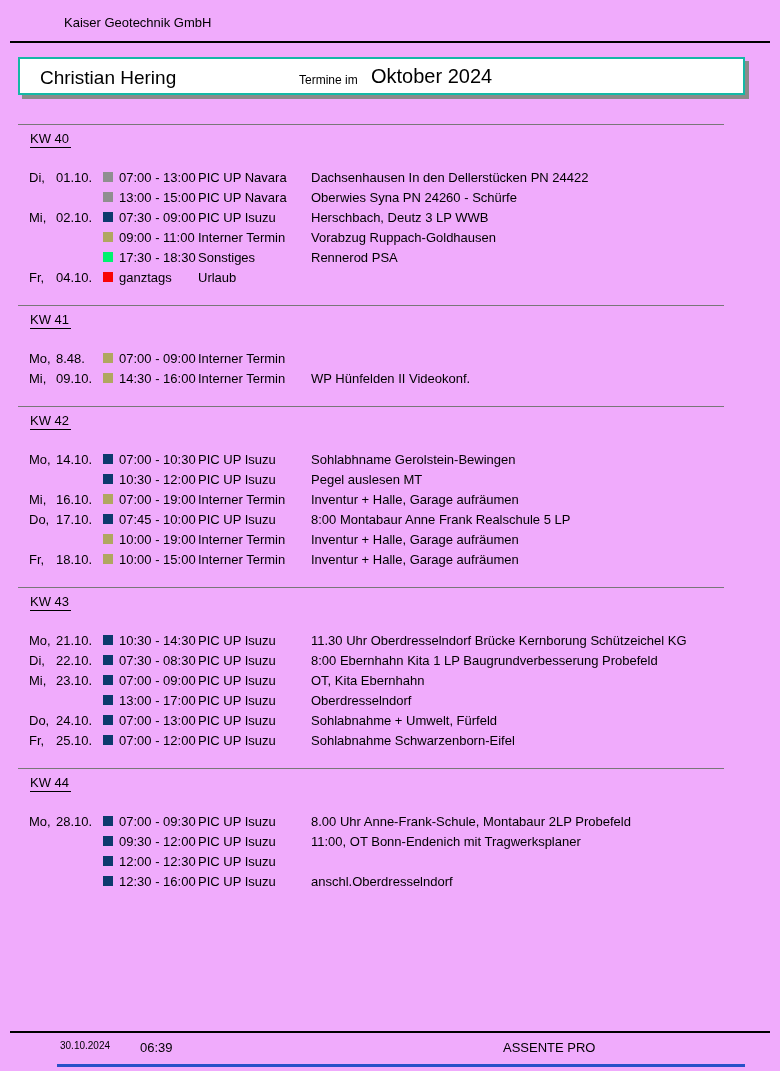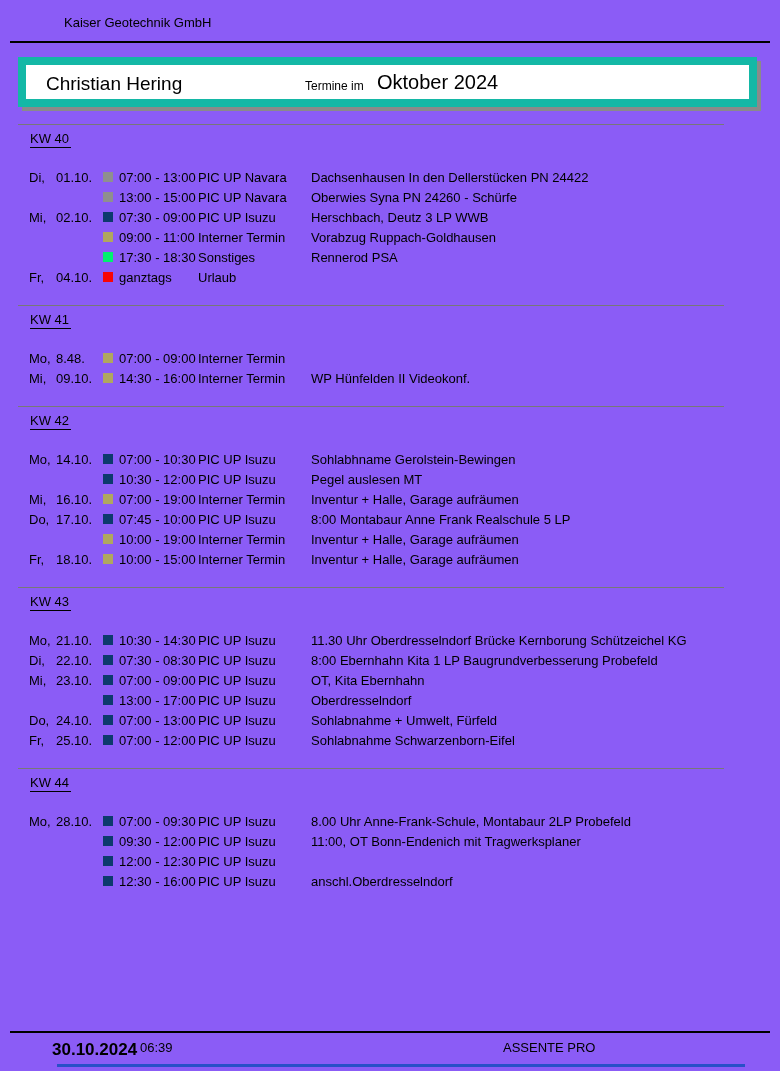--- a/index.html
+++ b/index.html
@@ -6,38 +6,38 @@
     margin: 0;
     padding: 0;
     background: #ffffff;
     width: 780px;
     height: 1071px;
     overflow: hidden;
     font-family: "Liberation Sans", sans-serif;
     color: #000;
     position: relative;
   }
-  .page { position: absolute; inset: 0; background: #8b5cf6; }
+  .page { position: absolute; inset: 0; background: #f0abfc; }
 
   .company {
     position: absolute;
     left: 64px; top: 15px;
     font-size: 13px;
   }
   .top-rule {
     position: absolute;
     left: 10px; right: 10px; top: 41px;
     height: 2px; background: #000;
   }
 
   .title-box {
     position: absolute;
     left: 18px; top: 57px;
     width: 723px; height: 34px;
-    border: 8px solid #14b8a6;
+    border: 2px solid #14b8a6;
     background: #fff;
     box-shadow: 4px 4px 0 #8a8a8a;
   }
   .person-name {
     position: absolute; left: 20px; top: 8px;
     font-size: 19px;
   }
   .title-prefix {
     position: absolute; left: 279px; top: 14px;
     font-size: 12px;
@@ -81,21 +81,21 @@
   }
   .time { width: 79px; flex: none; }
   .type { width: 113px; flex: none; }
   .desc { flex: 1; overflow: hidden; }
 
   .footer-rule {
     position: absolute;
     left: 10px; right: 10px; top: 1031px;
     height: 2px; background: #000;
   }
-  .footer-date { position: absolute; left: 52px;  top: 1040px; font-size: 17px; font-weight: bold; }
+  .footer-date { position: absolute; left: 60px;  top: 1040px; font-size: 10px; }
   .footer-time { position: absolute; left: 140px; top: 1040px; font-size: 13px; }
   .footer-app  { position: absolute; left: 503px; top: 1040px; font-size: 13px; }
 
   .bottom-blue {
     position: absolute;
     left: 57px; right: 35px; top: 1064px;
     height: 3px;
   }
 </style>
 </head>

